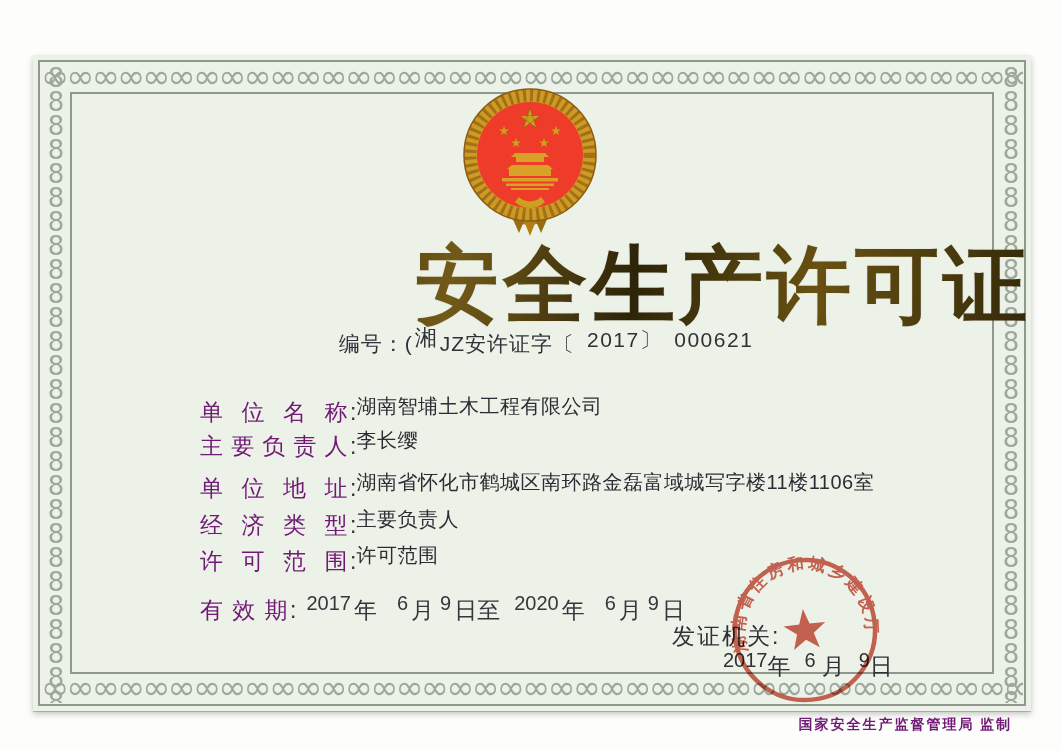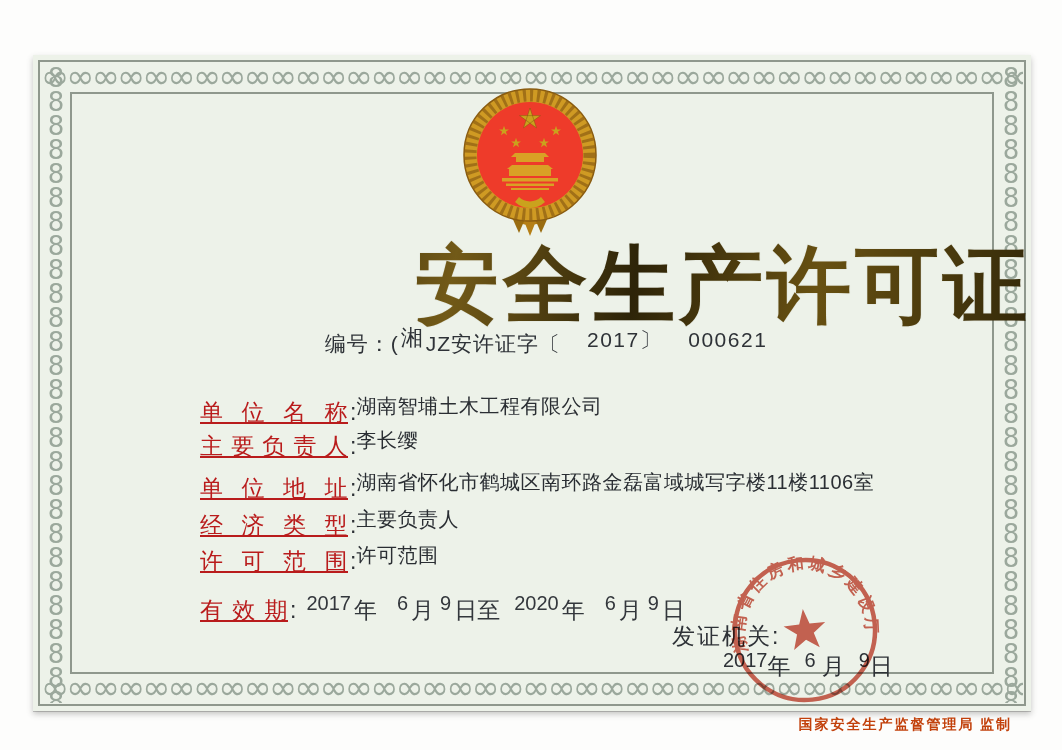--- a/index.html
+++ b/index.html
@@ -46,29 +46,29 @@
     text-shadow:0 0 1px rgba(45,35,8,.25);
   }
 
   
   .serial {
     position:absolute; top:274px; left:0; width:100%;
     text-align:center; font-size:21px; color:#2e3237; letter-spacing:1px;
     transform:translateX(14px);
   }
   .serial .filled-province { position:relative; top:-6px; font-size:22px; margin:0 2px; }
-  .serial .filled-num { position:relative; top:-4px; letter-spacing:1.5px; margin-left:14px; }
+  .serial .filled-num { position:relative; top:-4px; letter-spacing:1.5px; margin-left:0; }
   .serial .gap { display:inline-block; width:12px; }
 
   
   .fields { position:absolute; left:167px; top:336px; width:700px; font-size:23px; }
   .frow { position:absolute; left:0; white-space:nowrap; }
   .frow .lab {
     display:inline-block; width:148px; text-align:justify; text-align-last:justify;
-    -moz-text-align-last:justify; color:#b91c1c; letter-spacing:.5px; vertical-align:baseline;text-decoration:underline;
+    -moz-text-align-last:justify; color:#701a75; letter-spacing:.5px; vertical-align:baseline;
   }
   .frow .colon { display:inline-block; margin-left:2px; color:#2e3237; }
   .frow .val {
     position:relative; top:-7px; 
     font-size:20px; color:#2a2e33; letter-spacing:.5px;
   }
   .r0 { top:6px; }  .r1 { top:40px; }  .r2 { top:82px; }
   .r3 { top:119px; } .r4 { top:155px; } .r5 { top:192px; }
 
   .validity .lab { width:88px;margin-top:12px; }
@@ -82,21 +82,21 @@
   .issue-date .num { position:relative; top:-7px; font-size:20px; }
 
   
   .seal { position:absolute; left:697px; top:500px; width:150px; height:150px;
           mix-blend-mode:multiply; opacity:.92; transform:rotate(-6deg); }
 
   
   .footer-note {
     position:absolute; top:716px; right:50px;
     font-family:"Liberation Serif","DejaVu Serif",serif;
-    font-size:14px; font-weight:700; color:#c2410c; letter-spacing:2px;
+    font-size:14px; font-weight:700; color:#701a75; letter-spacing:2px;
   }
 </style>
 </head>
 <body>
 
 <div class="sheet">
   <div class="frame-outer"></div>
 
   <div class="chain chain-h chain-top">∞∞∞∞∞∞∞∞∞∞∞∞∞∞∞∞∞∞∞∞∞∞∞∞∞∞∞∞∞∞∞∞∞∞∞∞∞∞∞∞∞∞∞∞∞∞∞∞∞∞∞∞∞∞∞∞∞∞∞∞</div>
   <div class="chain chain-h chain-bottom">∞∞∞∞∞∞∞∞∞∞∞∞∞∞∞∞∞∞∞∞∞∞∞∞∞∞∞∞∞∞∞∞∞∞∞∞∞∞∞∞∞∞∞∞∞∞∞∞∞∞∞∞∞∞∞∞∞∞∞∞</div>

